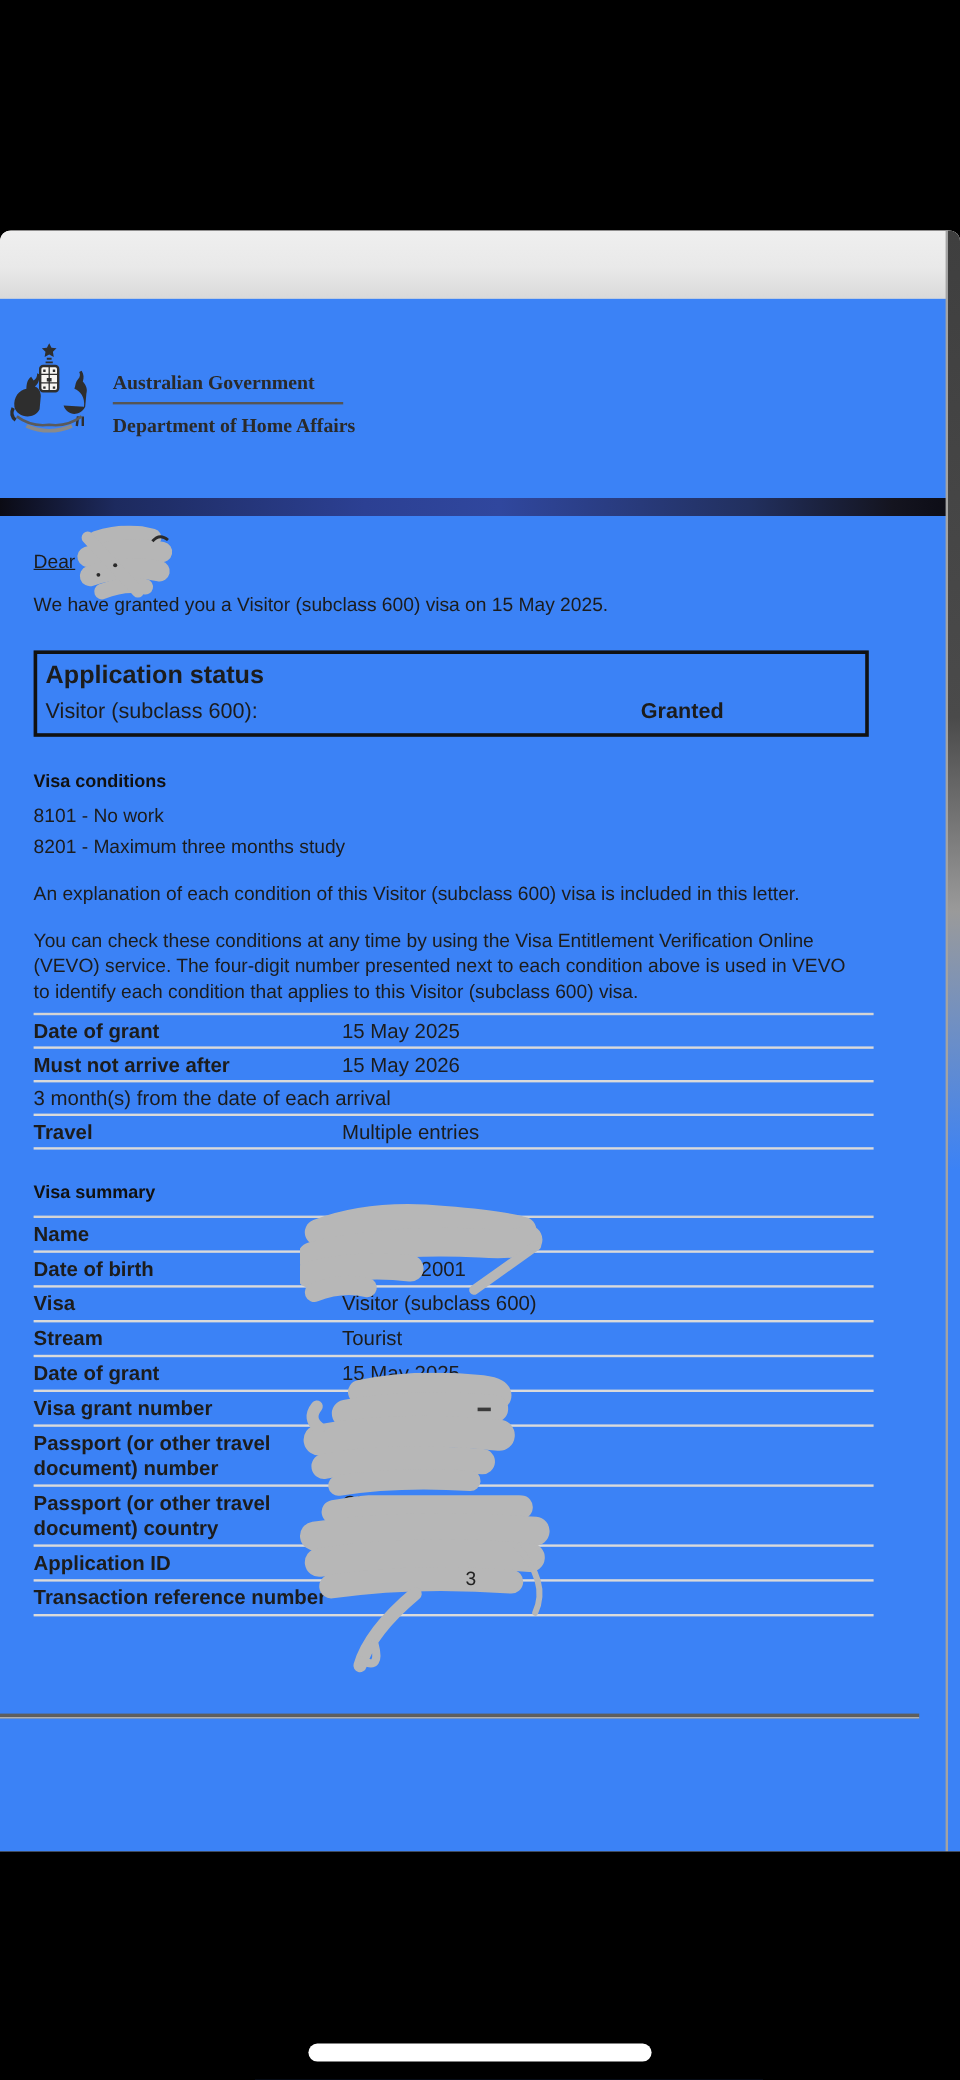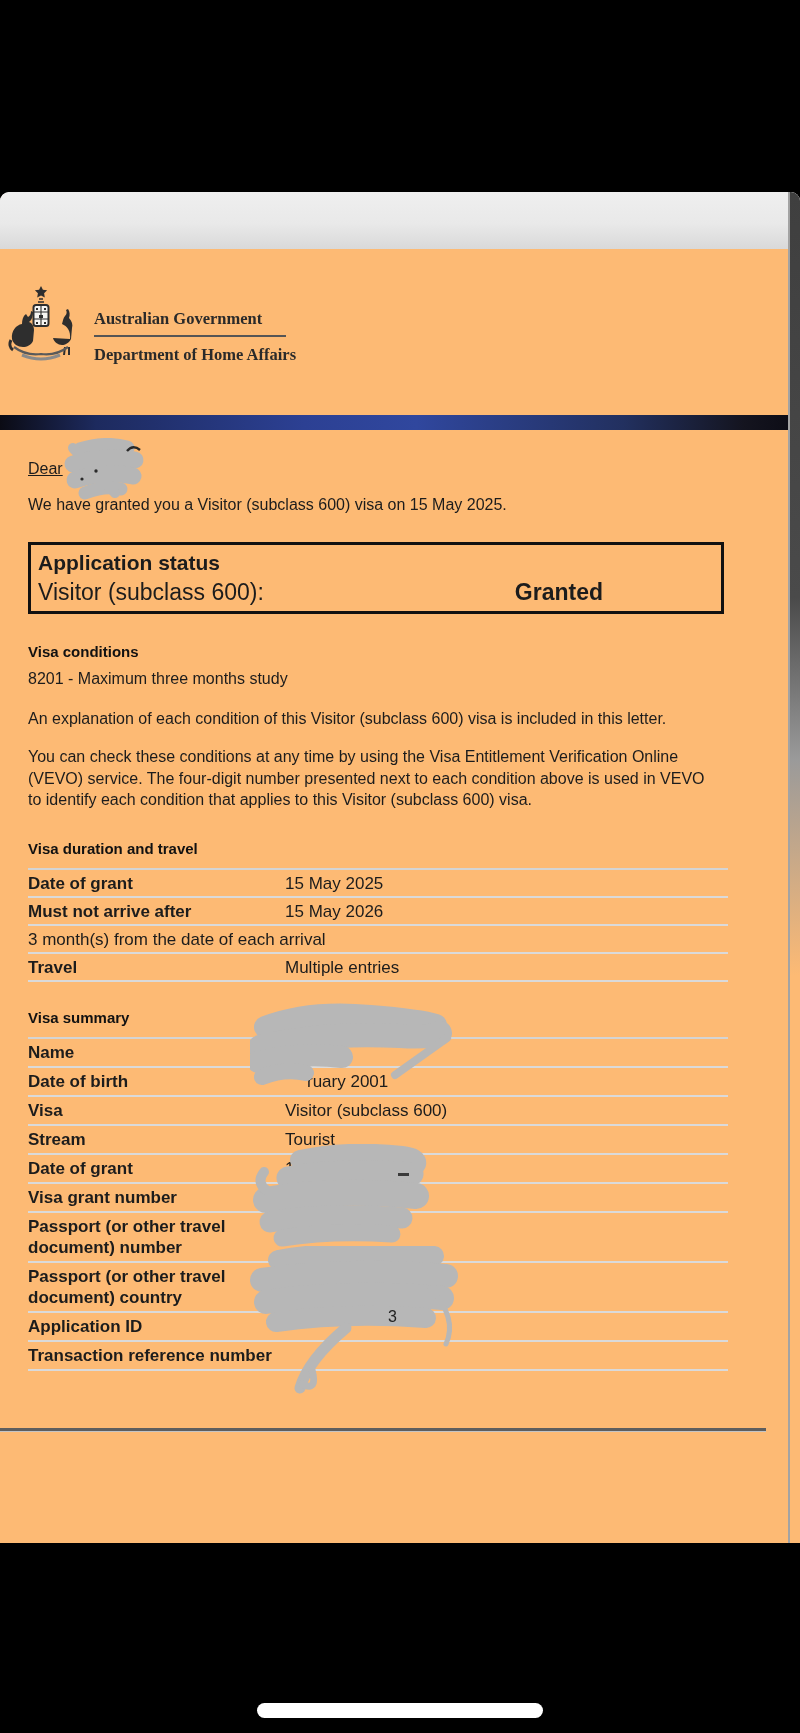--- a/index.html
+++ b/index.html
@@ -7,37 +7,37 @@
           font-family:"Liberation Sans","DejaVu Sans",sans-serif;color:#1c1c1c;}
   .top-black{position:absolute;left:0;top:0;width:800px;height:192px;background:#000;}
   .sheet{position:absolute;left:0;top:192px;width:800px;height:1351px;background:#fbfaf7;
          border-radius:9px 9px 0 0;overflow:hidden;}
   .toolbar{position:absolute;left:0;top:0;width:800px;height:57px;
            background:linear-gradient(180deg,#efefef 0%,#e9e9e9 55%,#d9d9d9 100%);
            border-bottom:2px solid #c9c9c9;border-radius:9px 9px 0 0;}
   .right-line{position:absolute;top:0;left:788px;width:2px;height:1351px;background:#a3a3a3;}
   .right-strip{position:absolute;top:0;left:790px;width:10px;height:1351px;
                background:linear-gradient(180deg,#3f3f3f 0%,#4a4a4a 30%,#9a9a9a 42%,rgba(250,250,247,0) 58%);}
-  .page{position:absolute;left:0;top:57px;width:800px;height:1294px;background:#fdba74;
+  .page{position:absolute;left:0;top:57px;width:800px;height:1294px;background:#3b82f6;
         padding:0 70px 0 28px;box-sizing:border-box;}
   
   .gov-header{display:flex;margin-top:36px;margin-left:-20px;height:78px;}
   .gov-text{margin-left:20px;padding-top:24px;font-family:"Liberation Serif","DejaVu Serif",serif;
             font-weight:bold;font-size:16.5px;color:#2a2a2a;}
   .gov-line1{padding-bottom:6px;border-bottom:2px solid #555;width:192px;}
   .gov-line2{margin-top:8px;}
   .banner{margin:52px 0 0 -28px;width:800px;height:15px;
           background:linear-gradient(90deg,#0b0b14 0%,#1d2a5e 12%,#2c4093 38%,#30479e 52%,#22305f 78%,#14141f 93%,#0b0b14 100%);}
   
   .dear{margin-top:30px;font-size:16px;text-decoration:underline;}
   .intro{margin-top:18px;font-size:16px;}
   .status-box{margin-top:28px;width:696px;border:3px solid #111;box-sizing:border-box;
               padding:3px 0 4px 7px;}
   .status-title{font-size:21px;font-weight:bold;line-height:29px;}
-  .status-row{display:flex;font-size:23px;line-height:30px;}
+  .status-row{display:flex;font-size:18px;line-height:30px;}
   .status-val{font-weight:bold;margin-left:auto;margin-right:118px;}
   h2{margin:24px 0 0 0;font-size:15px;line-height:27px;font-weight:bold;color:#111;}
   .cond-line{margin-top:3px;font-size:16px;line-height:22.5px;}
   .cond-first{margin-top:5px;}
   .para{margin-top:17px;font-size:16px;line-height:21.5px;width:690px;}
   
   .tbl{margin-top:0;width:700px;border-top:2px solid #d4d4d4;}
   .trow{display:flex;border-bottom:2px solid #dadada;padding:3px 0 0 0;
         font-size:17px;min-height:23px;}
   .trow.single{height:23px;}
@@ -93,25 +93,25 @@
 
       <div class="status-box">
         <div class="status-title">Application status</div>
         <div class="status-row">
           <span>Visitor (subclass 600):</span>
           <span class="status-val">Granted</span>
         </div>
       </div>
 
       <h2>Visa conditions</h2>
+      <div class="cond-line cond-first">8101 - No work</div>
       <div class="cond-line">8201 - Maximum three months study</div>
       <div class="para">An explanation of each condition of this Visitor (subclass 600) visa is included in this letter.</div>
       <div class="para">You can check these conditions at any time by using the Visa Entitlement Verification Online (VEVO) service. The four-digit number presented next to each condition above is used in VEVO to identify each condition that applies to this Visitor (subclass 600) visa.</div>
 
-      <h2>Visa duration and travel</h2>
       <div class="tbl" style="margin-top:6px">
         <div class="trow single">
           <span class="lbl">Date of grant</span>
           <span class="val">15 May 2025</span>
         </div>
         <div class="trow single">
           <span class="lbl">Must not arrive after</span>
           <span class="val">15 May 2026</span>
         </div>
         <div class="trow single">

